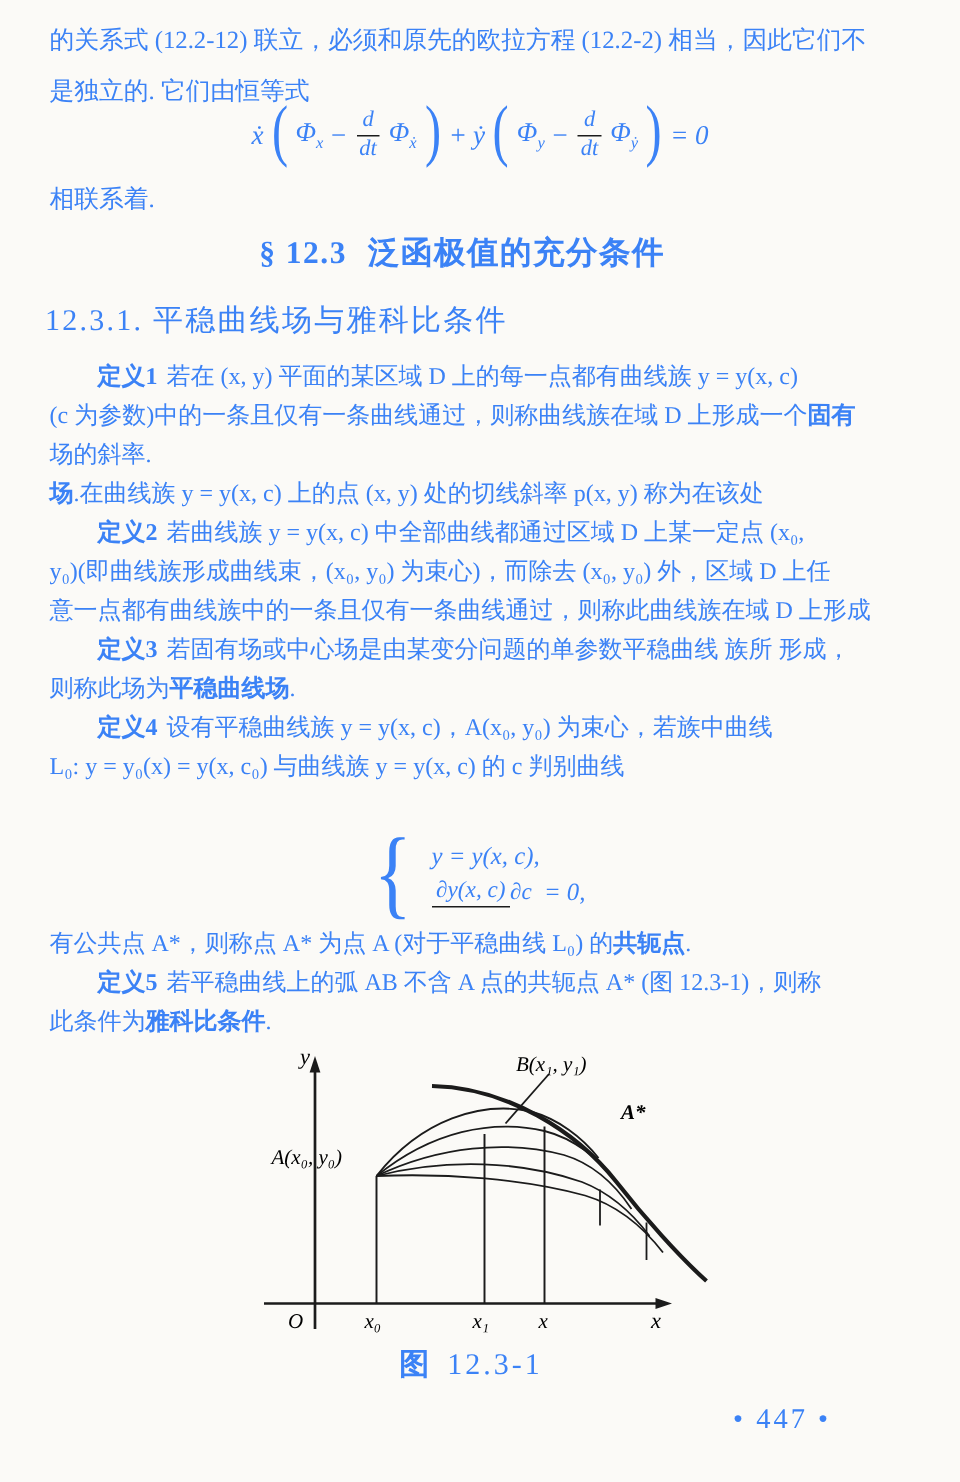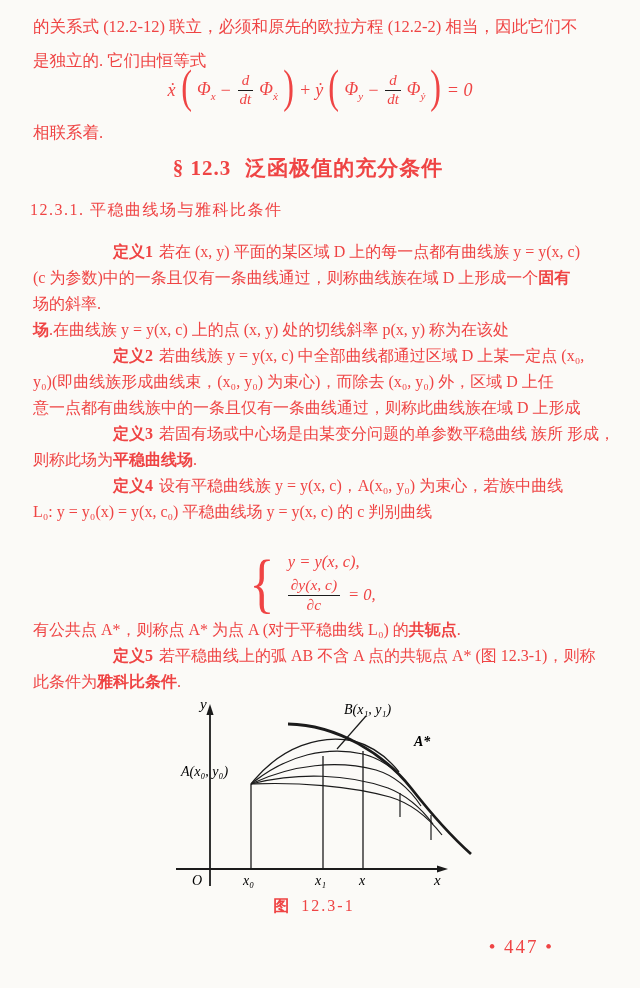--- a/index.html
+++ b/index.html
@@ -1,57 +1,57 @@
 <!DOCTYPE html>
 <html><head>
 <meta charset="utf-8">
 <style>
   html,body{margin:0;padding:0;}
   .page{
     position:relative;width:640px;height:988px;
     background:#fbfaf7;
     font-family:"Liberation Serif","DejaVu Serif",serif;
-    color:#ef4444;overflow:hidden;
+    color:#3b82f6;overflow:hidden;
   }
   
   .abs{position:absolute;}
   .intro{top:10px;left:33px;right:24px;font-size:16.5px;line-height:34px;}
   .tail-line{top:122px;left:33px;font-size:16.5px;font-weight:normal;}
   .section-heading{top:154px;left:0;width:616px;text-align:center;
     font-size:21px;font-weight:bold;letter-spacing:1px;}
   .section-heading .num{margin-right:14px;}
-  .subsection-heading{top:200px;left:30px;font-size:16px;letter-spacing:1.5px;}
+  .subsection-heading{top:200px;left:30px;font-size:20px;letter-spacing:1.5px;}
   .bodytext{top:239px;left:33px;right:25px;font-size:16px;}
   .bl{height:26px;line-height:26px;white-space:nowrap;}
   .indent{padding-left:32px;}
   .bl b{font-weight:bold;}
-  .deflabel{font-weight:bold;margin-right:6px;margin-left:48px;}
+  .deflabel{font-weight:bold;margin-right:6px;}
   
   .equation{top:64px;left:0;width:640px;display:flex;justify-content:center;
     align-items:center;height:52px;font-size:18px;font-style:italic;}
   .equation .tok{margin:0 2px;}
   .bigp{font-size:46px;font-weight:300;font-style:normal;line-height:1;
     display:inline-block;transform:scaleX(.7);margin:0 1px;padding-bottom:6px;}
   sub{font-size:11px;font-style:italic;}
   .frac{display:inline-flex;flex-direction:column;align-items:center;
     vertical-align:middle;margin:0 4px;font-size:15px;line-height:1.15;}
   .frac .num{border-bottom:1.4px solid #1b1b1b;padding:0 4px;}
   
   .system{top:550px;left:246px;display:flex;align-items:center;}
   .brace{font-size:66px;font-weight:200;line-height:1;display:inline-block;
     transform:scaleX(.8);margin-right:10px;}
   .sys-lines{display:flex;flex-direction:column;gap:4px;font-size:16.5px;font-style:italic;}
   .sys-l2{display:flex;align-items:center;}
-  .frac2{display:inline-flex;flex-direction:column;align-items:center;
+  .frac2{display:inline-flex;flex-direction:row;align-items:center;
     margin-right:8px;font-size:15.5px;line-height:1.2;}
   .frac2 .num{border-bottom:1.4px solid #1b1b1b;padding:0 3px;}
   
   .figure{top:696px;left:148px;}
   .fig-caption{top:896px;left:148px;width:332px;text-align:center;
-    font-size:16px;letter-spacing:2px;}
+    font-size:20px;letter-spacing:2px;}
   .fig-caption b{margin-right:10px;}
   .page-number{top:936px;right:86px;font-size:19px;font-weight:normal;letter-spacing:2px;}
   svg text{font-family:"Liberation Serif","DejaVu Serif",serif;font-style:italic;}
 </style>
 </head>
 <body>
 
 <div class="page">
 
   <div class="abs intro">
@@ -99,21 +99,21 @@
     <div class="bl"><b>场</b><span>.在曲线族  y = y(x, c)  上的点 (x, y) 处的切线斜率  p(x, y)  称为在该处</span></div>
 
     <div class="bl indent"><b class="deflabel">定义2</b><span>若曲线族  y = y(x, c)  中全部曲线都通过区域 D 上某一定点 (x₀,</span></div>
     <div class="bl"><span>y₀)(即曲线族形成曲线束，(x₀, y₀) 为束心)，而除去 (x₀, y₀) 外，区域 D 上任</span></div>
     <div class="bl"><span>意一点都有曲线族中的一条且仅有一条曲线通过，则称此曲线族在域 D 上形成</span></div>
 
     <div class="bl indent"><b class="deflabel">定义3</b><span>若固有场或中心场是由某变分问题的单参数平稳曲线 族所 形成，</span></div>
     <div class="bl"><span>则称此场为</span><b>平稳曲线场</b><span>.</span></div>
 
     <div class="bl indent"><b class="deflabel">定义4</b><span>设有平稳曲线族  y = y(x, c)，A(x₀, y₀) 为束心，若族中曲线</span></div>
-    <div class="bl"><span>L₀: y = y₀(x) = y(x, c₀)  平稳曲线场  y = y(x, c)  的 c 判别曲线</span></div>
+    <div class="bl"><span>L₀: y = y₀(x) = y(x, c₀)  与曲线族  y = y(x, c)  的 c 判别曲线</span></div>
   </div>
 
   <div class="abs system">
     <span class="brace">{</span>
     <span class="sys-lines">
       <span class="sys-l1">y = y(x, c),</span>
       <span class="sys-l2">
         <span class="frac2">
           <span class="num">∂y(x, c)</span>
           <span class="den">∂c</span>

